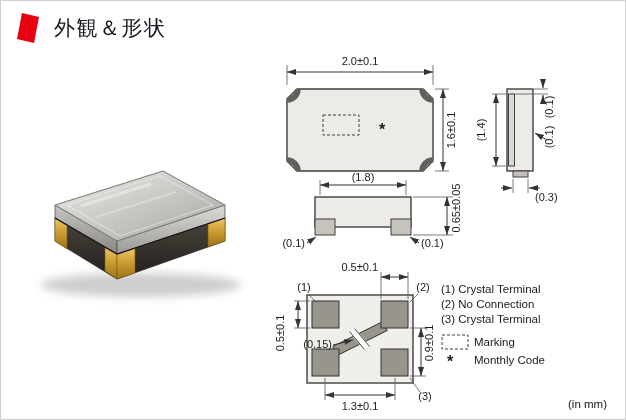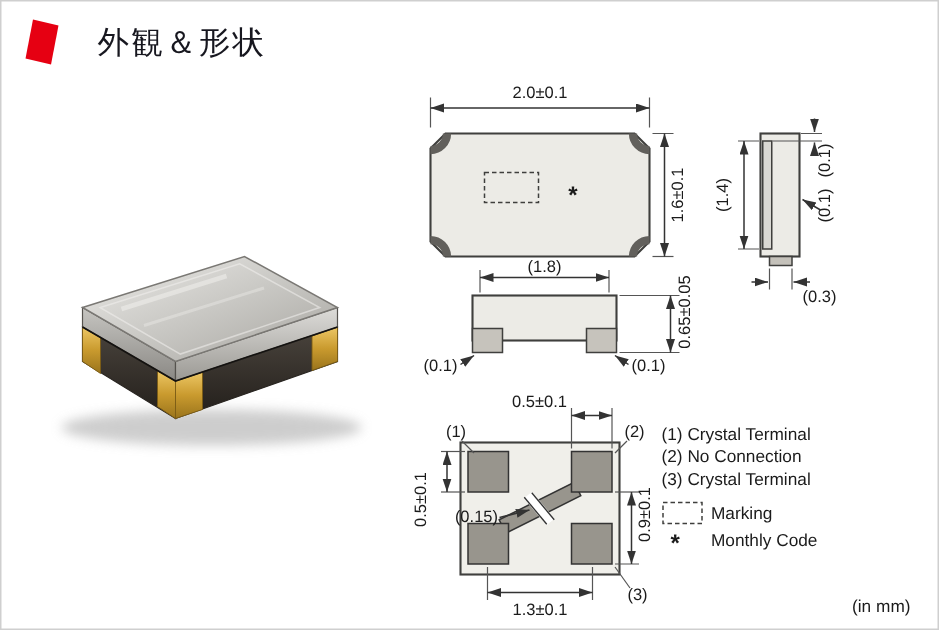--- a/index.html
+++ b/index.html
@@ -1,19 +1,19 @@
 <!DOCTYPE html>
 <html><head>
 <meta charset="utf-8">
 <style>
   *{margin:0;padding:0;box-sizing:border-box}
   html,body{width:626px;height:420px}
   body{position:relative;background:#ffffff;font-family:"Liberation Sans",sans-serif;
        border:1px solid #cfcfcf;overflow:hidden}
-  .header{position:absolute;left:14px;top:9px;display:flex;align-items:center;gap:24px;z-index:2}
+  .header{position:absolute;left:14px;top:9px;display:flex;align-items:center;gap:13px;z-index:2}
   .header h1{font-size:21px;font-weight:500;color:#17171f;letter-spacing:1.5px}
   .drawing{position:absolute;left:0;top:0}
   svg text{font-family:"Liberation Sans",sans-serif;font-size:11px;fill:#1b1b1b}
   svg text.sym{font-size:16px;font-weight:bold}
   svg text.legend{font-size:11.5px}
   .dimline{stroke:#333;stroke-width:1;fill:none}
   .extline{stroke:#555;stroke-width:0.8;fill:none}
   .outline{stroke:#3f3f3d;stroke-width:1.4;fill:#ecebe6}
   .pad{fill:#98958d;stroke:#333;stroke-width:1}
 </style>

